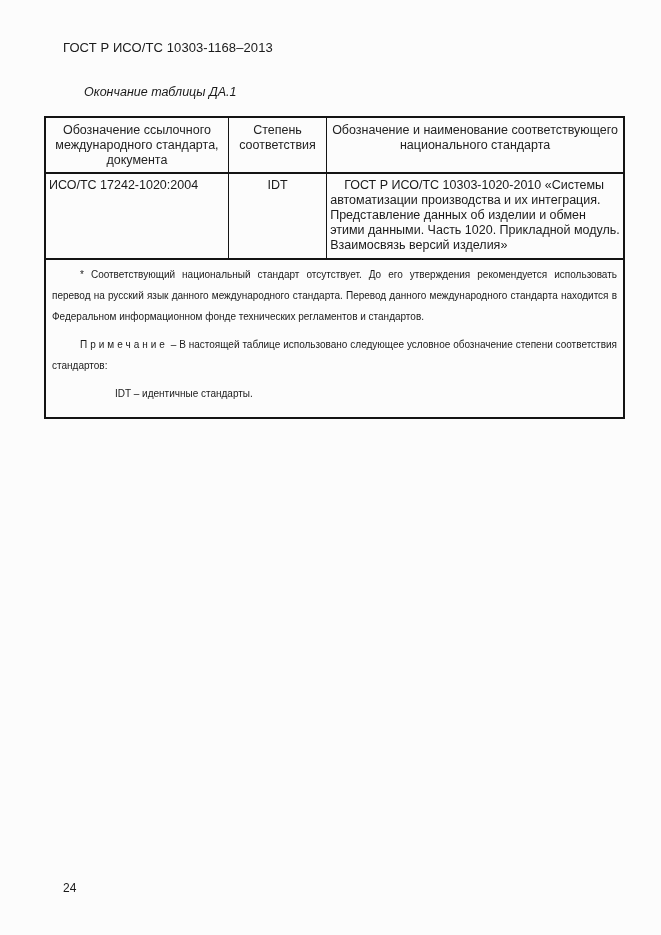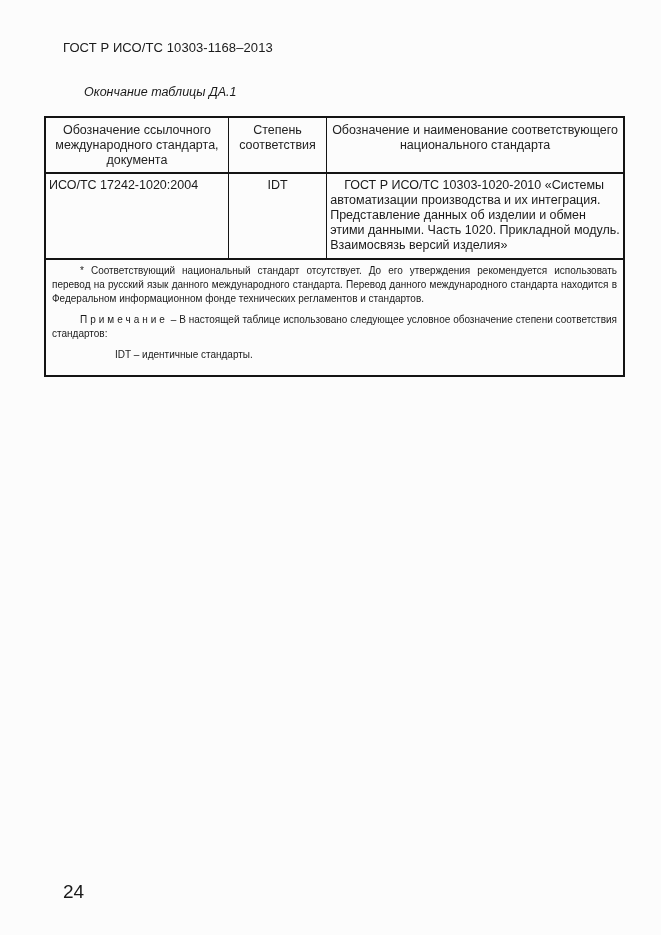--- a/index.html
+++ b/index.html
@@ -40,30 +40,30 @@
   .head td .hwrap { display: block; padding: 2px 2px 0 2px; }
   .row1 td { height: 80px; padding-top: 4px; }
   .row2 td { height: 18px; padding-top: 3px; }
   .cell-left { padding-left: 3px !important; }
   .cell-center { text-align: center; }
   .cell-nat { padding-left: 3px !important; padding-right: 3px !important; text-align: left; margin-left: 40px; }
   .cell-nat .first { text-indent: 14px; display: block; }
   .notes td {
     border-top: 2px solid #141414;
     padding: 4px 6px 6px 6px !important;
-    font-size: 10px; line-height: 14px;
+    font-size: 10px; line-height: 21px;
     text-align: justify;
   }
   .note-p { margin: 0; text-align: justify; text-align-last: left; }
   .note-p.indent { text-indent: 28px; }
   .note-gap { height: 7px; }
   .spaced { letter-spacing: 3px; }
   .idt-line { padding-left: 56px; margin: 7px; }
   .page-num {
-    position: absolute; left: 63px; top: 881px; font-size: 19px;
+    position: absolute; left: 63px; top: 881px; font-size: 12px;
   }
 </style>
 </head>
 <body>
 
 <div class="doc-header">ГОСТ Р ИСО/ТС 10303-1168–2013</div>
 
 <div class="table-caption">Окончание таблицы ДА.1</div>
 
 <table class="std-table">

